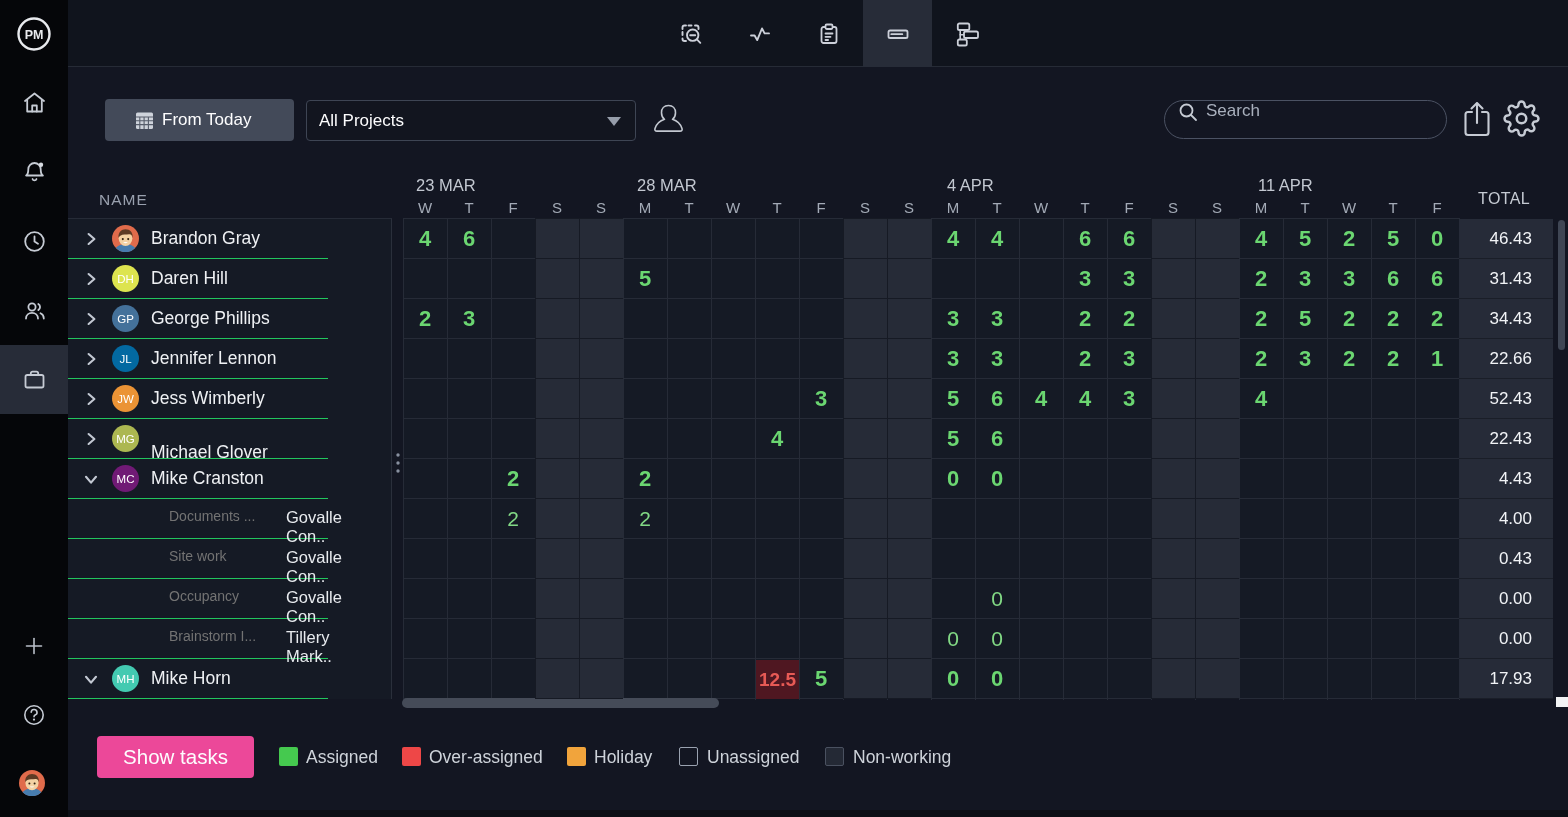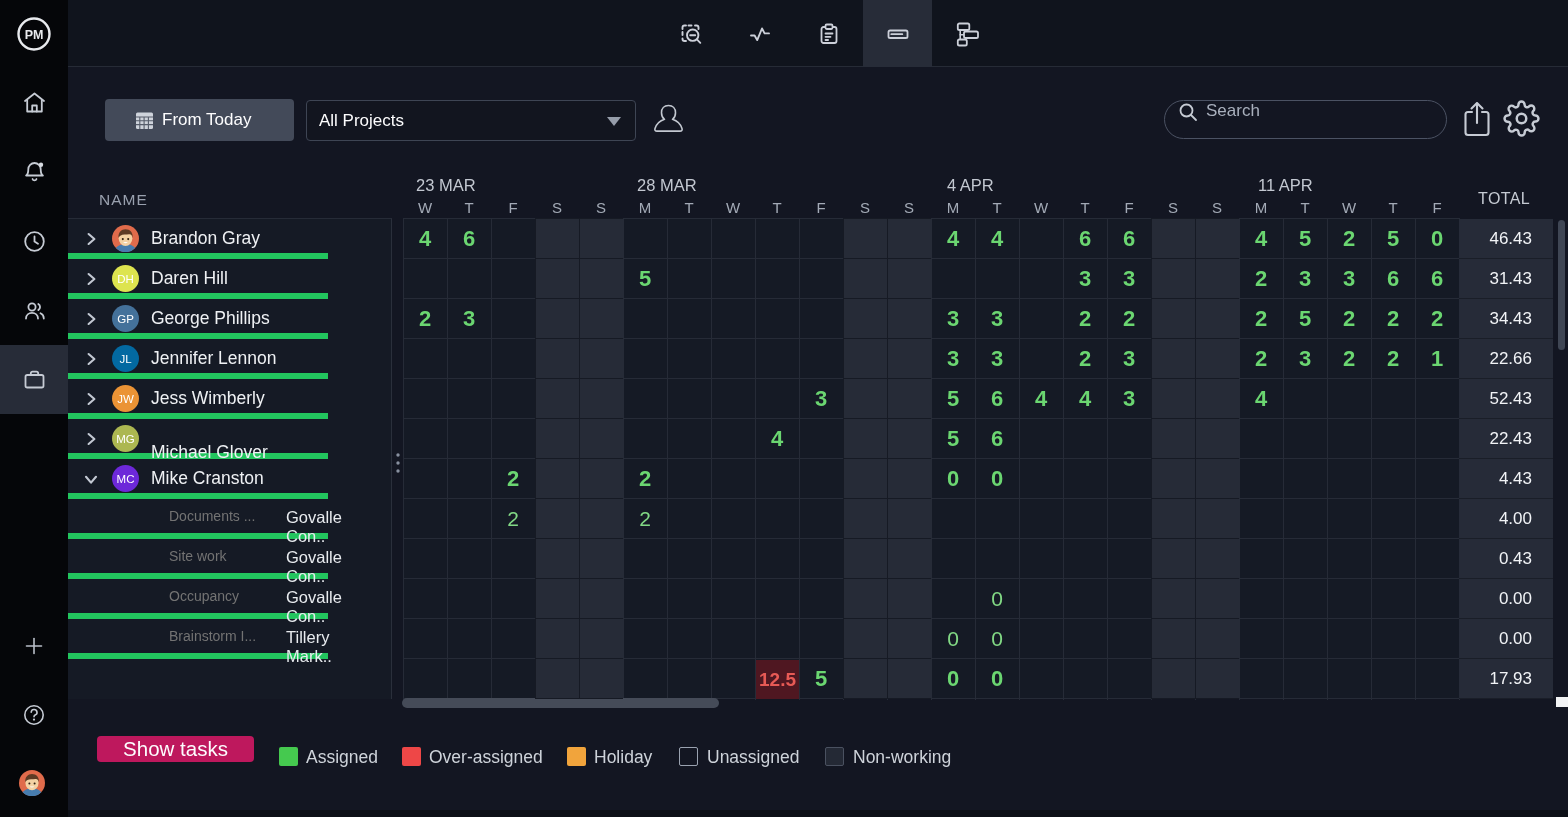--- a/index.html
+++ b/index.html
@@ -25,21 +25,21 @@
 #gridlines{position:absolute;left:403px;top:218px;width:1057px;height:482px;
  background:
   repeating-linear-gradient(to right,#262b37 0 1px,transparent 1px 44px),
   repeating-linear-gradient(to bottom,#262b37 0 1px,transparent 1px 40px);}
 .num{position:absolute;width:44px;height:40px;line-height:40px;text-align:center;font-size:22px;color:#6bd671;font-weight:700;z-index:3}
 .num.n{font-weight:400;color:#82d985;font-size:21px}
 .redcell{position:absolute;background:#4f1721;display:flex;align-items:center;justify-content:center;
  color:#e75a55;font-weight:700;font-size:19px;z-index:3}
 
 #names{position:absolute;left:68px;top:218px;width:324px;height:481px;background:#151a25;border-top:1px solid #262b37;border-right:1px solid #2a2f3b}
-.nrow{position:absolute;left:0;width:260px;height:40px;border-bottom:6px solid #22c55e;display:flex;align-items:center}
+.nrow{position:absolute;left:0;width:260px;height:40px;border-bottom:1px solid #22c55e;display:flex;align-items:center}
 .nrow .nm{color:#eff1f4;font-size:17.5px}
 .avatar{width:27px;height:27px;border-radius:50%;display:flex;align-items:center;justify-content:center;
  color:#fff;font-size:11.5px;font-weight:400;position:absolute;left:44px;top:6px}
 .avatar svg{width:27px;height:27px}
 .chev{position:absolute;left:16px;top:13px}
 .subtask{color:#737373;font-size:14px;position:absolute;left:101px;top:9px}
 .subproj{color:#e8ebef;font-size:16.5px;position:absolute;left:218px;top:9px}
 
 .tcell{position:absolute;left:1459px;width:94px;height:40px;background:#262b38;
  border-bottom:1px solid #1a1e28;color:#f1f3f6;font-size:17px;display:flex;align-items:center;justify-content:flex-end;padding-right:21px}
@@ -355,38 +355,47 @@
       </span>
       <div class="avatar" style="background:#acb751">MG</div>
       <span class="nm" style="position:absolute;left:83px;top:23px">Michael Glover</span>
     </div>
 <div class="nrow" style="top:240px">
       <span class="chev">
         <svg width="14" height="14" viewBox="0 0 14 14" fill="none" stroke="#c2c8d2" stroke-width="2.1" stroke-linecap="round" stroke-linejoin="round">
           <path d="M2 4.8 L7 10.6 L12 4.8"></path>
         </svg>
       </span>
-      <div class="avatar" style="background:#6d28d9">MC</div>
+      <div class="avatar" style="background:#701a75">MC</div>
       <span class="nm" style="position:absolute;left:83px;top:9px">Mike Cranston</span>
     </div>
 <div class="nrow" style="top:280px">
       <span class="subtask">Documents ...</span>
       <span class="subproj">Govalle Con..</span>
     </div>
 <div class="nrow" style="top:320px">
       <span class="subtask">Site work</span>
       <span class="subproj">Govalle Con..</span>
     </div>
 <div class="nrow" style="top:360px">
       <span class="subtask">Occupancy</span>
       <span class="subproj">Govalle Con..</span>
     </div>
 <div class="nrow" style="top:400px">
       <span class="subtask">Brainstorm I...</span>
       <span class="subproj">Tillery Mark..</span>
+    </div>
+<div class="nrow" style="top:440px">
+      <span class="chev">
+        <svg width="14" height="14" viewBox="0 0 14 14" fill="none" stroke="#c2c8d2" stroke-width="2.1" stroke-linecap="round" stroke-linejoin="round">
+          <path d="M2 4.8 L7 10.6 L12 4.8"></path>
+        </svg>
+      </span>
+      <div class="avatar" style="background:#43cab1">MH</div>
+      <span class="nm" style="position:absolute;left:83px;top:9px">Mike Horn</span>
     </div>
 </div>
 <div class="abs" style="left:395px;top:452px">
     <svg width="6" height="22" viewBox="0 0 6 22">
 <circle cx="3" cy="3" r="1.7" fill="#8890a0"></circle>
       <circle cx="3" cy="11" r="1.7" fill="#8890a0"></circle>
       <circle cx="3" cy="19" r="1.7" fill="#8890a0"></circle>
     </svg>
   </div>
 <div class="tcell" style="top:219px">46.43</div>
@@ -397,21 +406,21 @@
 <div class="tcell" style="top:419px">22.43</div>
 <div class="tcell" style="top:459px">4.43</div>
 <div class="tcell" style="top:499px">4.00</div>
 <div class="tcell" style="top:539px">0.43</div>
 <div class="tcell" style="top:579px">0.00</div>
 <div class="tcell" style="top:619px">0.00</div>
 <div class="tcell" style="top:659px">17.93</div>
 <div class="abs" style="left:402px;top:698px;width:317px;height:10px;border-radius:5px;background:#454b58"></div>
 <div class="abs" style="left:1558px;top:220px;width:7px;height:130px;border-radius:4px;background:#3f4654"></div>
 <div class="abs" style="left:1556px;top:697px;width:12px;height:10px;background:#f2f3f5"></div>
-<div class="btn" style="left:97px;top:736px;width:157px;height:26px;background:#be185d;font-size:20.5px">Show tasks</div>
+<div class="btn" style="left:97px;top:736px;width:157px;height:42px;background:#ec4899;font-size:20.5px">Show tasks</div>
 <div class="lsq" style="left:279px;background:#45c94f"></div>
 <div class="ltx" style="left:306px">Assigned</div>
 <div class="lsq" style="left:402px;background:#ee4747"></div>
 <div class="ltx" style="left:429px">Over-assigned</div>
 <div class="lsq" style="left:567px;background:#f1a43c"></div>
 <div class="ltx" style="left:594px">Holiday</div>
 <div class="lsq" style="left:679px;background:transparent;border:1.5px solid #9aa2b0"></div>
 <div class="ltx" style="left:707px">Unassigned</div>
 <div class="lsq" style="left:825px;background:#242935;border:1.5px solid #4a5160"></div>
 <div class="ltx" style="left:853px">Non-working</div>

